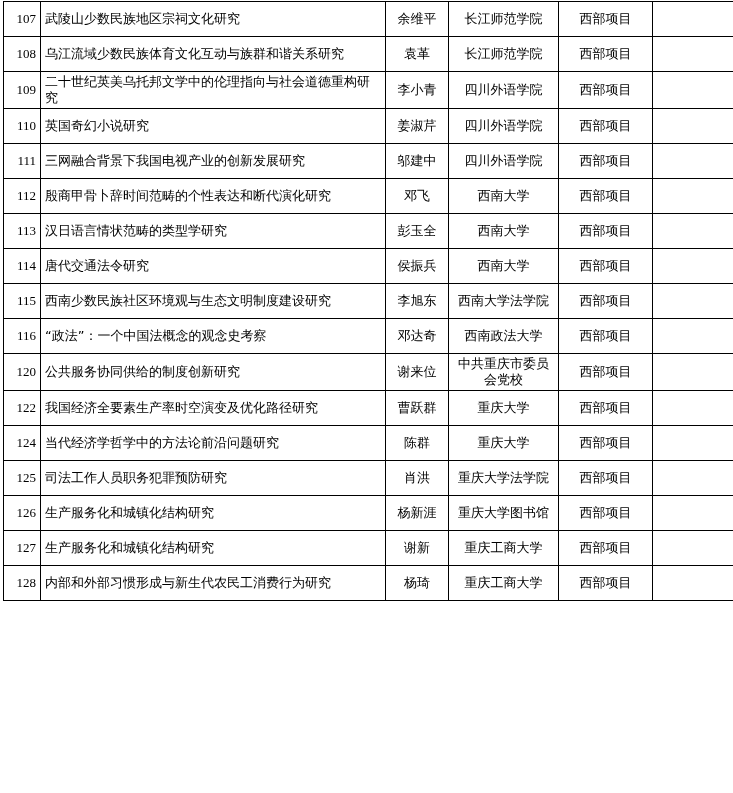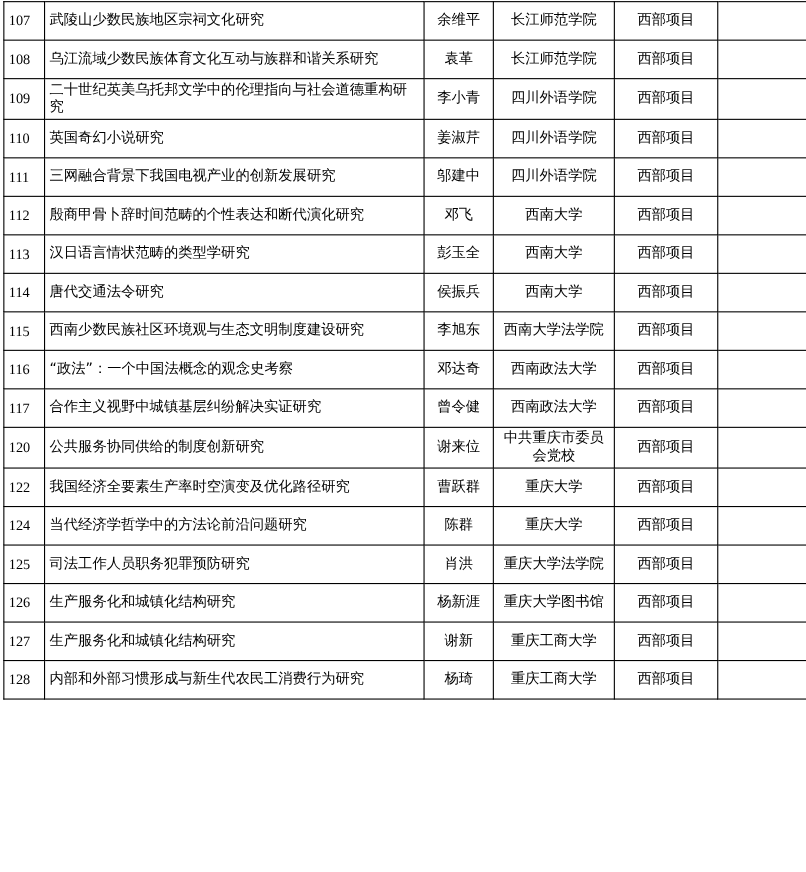--- a/index.html
+++ b/index.html
@@ -28,21 +28,21 @@
     line-height: 16px;
     vertical-align: middle;
     padding: 2px 4px;
     overflow: hidden;
     word-break: break-all;
   }
   table.projects tr {
     height: 35px;
   }
   td.c-no {
-    text-align: left;
+    text-align: right;
     font-family: "Liberation Serif", "DejaVu Serif", serif;
     font-size: 13px;
     padding: 2px 1px;
   }
   td.c-title {
     text-align: left;
     padding-left: 5px;
     padding-right: 6px;
   }
   td.c-name,
@@ -154,28 +154,20 @@
 
   <tr>
     <td class="c-no">116</td>
     <td class="c-title">“政法”：一个中国法概念的观念史考察</td>
     <td class="c-name">邓达奇</td>
     <td class="c-inst">西南政法大学</td>
     <td class="c-type">西部项目</td>
     <td class="c-empty"></td>
   </tr>
 
-  <tr>
-    <td class="c-no">117</td>
-    <td class="c-title">合作主义视野中城镇基层纠纷解决实证研究</td>
-    <td class="c-name">曾令健</td>
-    <td class="c-inst">西南政法大学</td>
-    <td class="c-type">西部项目</td>
-    <td class="c-empty"></td>
-  </tr>
 
 
 
   <tr>
     <td class="c-no">120</td>
     <td class="c-title">公共服务协同供给的制度创新研究</td>
     <td class="c-name">谢来位</td>
     <td class="c-inst">中共重庆市委员会党校</td>
     <td class="c-type">西部项目</td>
     <td class="c-empty"></td>

